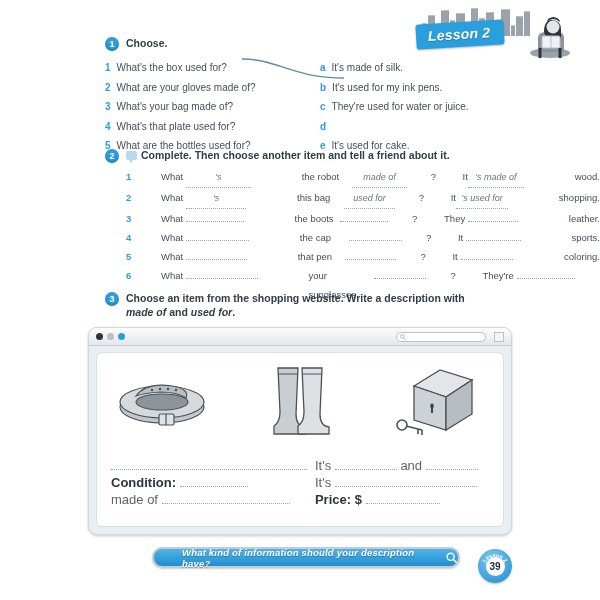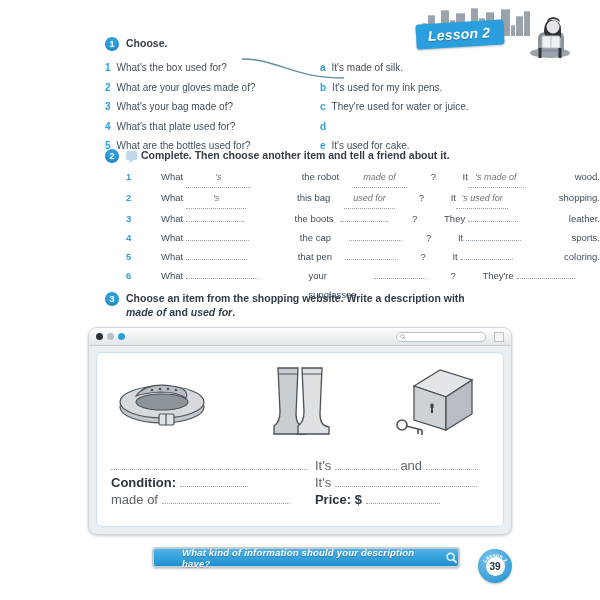--- a/index.html
+++ b/index.html
@@ -94,21 +94,21 @@
   .form-area { position:absolute; left:14px; right:14px; top:104px; display:flex; }
   .form-col { font-size:13px; line-height:17px; color:#5c646c; }
   .form-col.left { width:205px; }
   .form-col.right { width:175px; }
   .form-col b { color:#2b3640; }
 
   
   .footer-pill {
     position:absolute; left:152px; top:547px; width:308px; height:21px;
     background:linear-gradient(#4fb3e8,#1f8fd0);
-    border-radius:4px; border:2px solid #c3ccd2;
+    border-radius:10px; border:2px solid #c3ccd2;
     display:flex; align-items:center; justify-content:center; gap:7px;
     box-shadow:0 1px 2px rgba(0,0,0,.2);
     padding-left:28px;
   }
   .footer-pill span {
     color:#fff; font-size:9.5px; font-weight:bold; font-style:italic;
     text-shadow:0 1px 1px rgba(0,0,0,.3); letter-spacing:.2px;
   }
   .page-badge {
     position:absolute; left:478px; top:549px; width:34px; height:34px;

